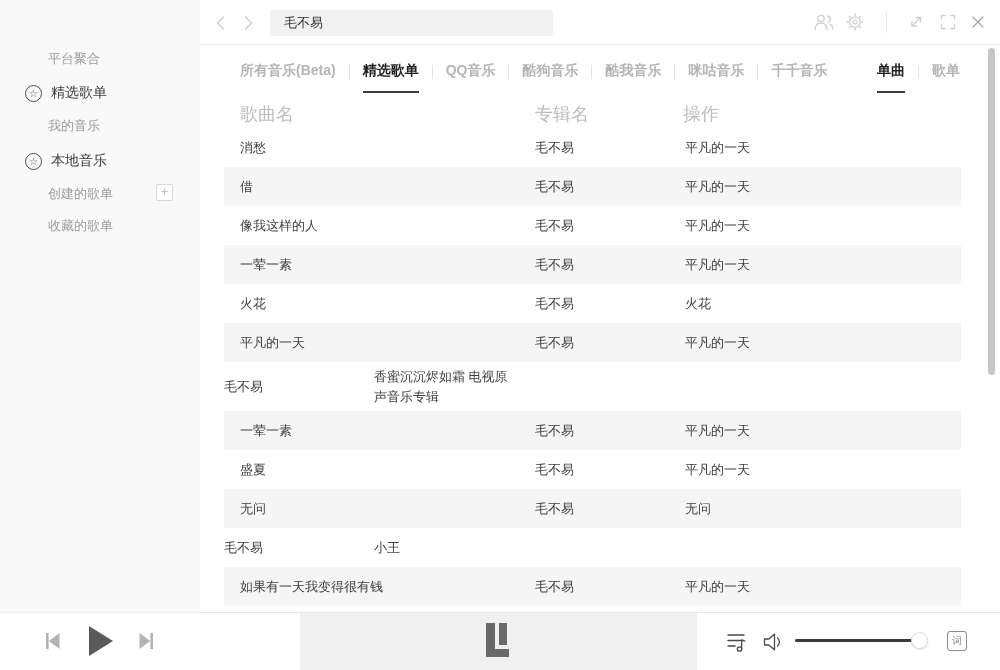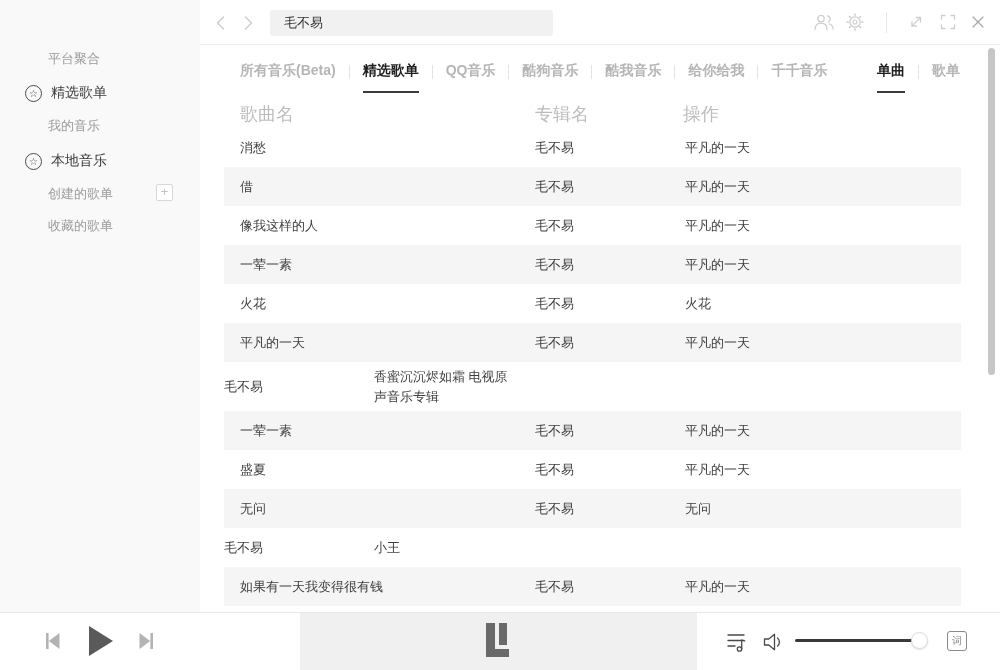--- a/index.html
+++ b/index.html
@@ -165,21 +165,21 @@
     <div class="tab">所有音乐(Beta)</div>
     <div class="tab-sep"></div>
     <div class="tab active">精选歌单</div>
     <div class="tab-sep"></div>
     <div class="tab">QQ音乐</div>
     <div class="tab-sep"></div>
     <div class="tab">酷狗音乐</div>
     <div class="tab-sep"></div>
     <div class="tab">酷我音乐</div>
     <div class="tab-sep"></div>
-    <div class="tab">给你给我</div>
+    <div class="tab">咪咕音乐</div>
     <div class="tab-sep"></div>
     <div class="tab">千千音乐</div>
   </div>
   <div class="tabs-right">
     <div class="tab active">单曲</div>
     <div class="tab-sep"></div>
     <div class="tab">歌单</div>
   </div>
 </div>
 

